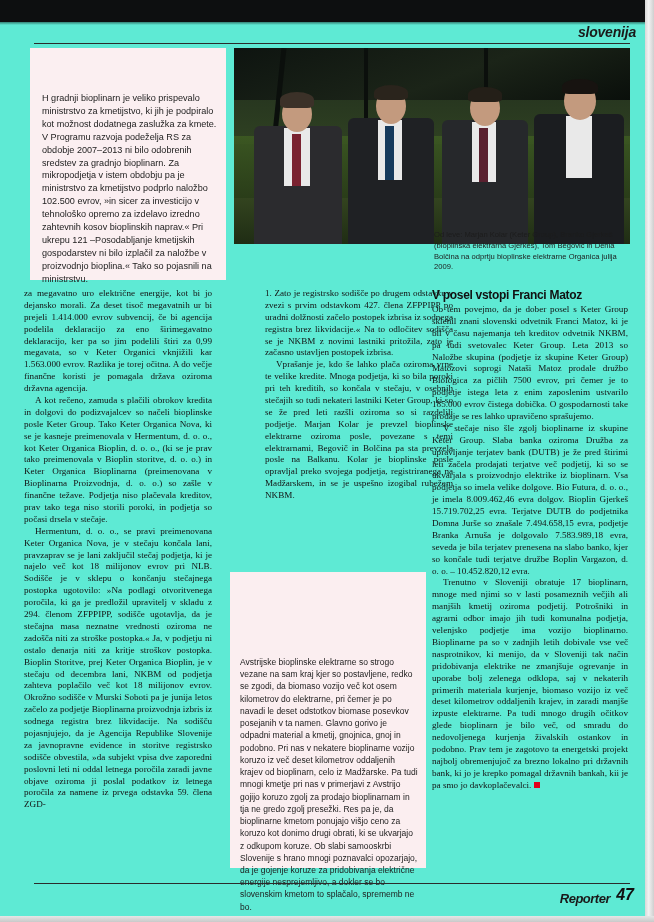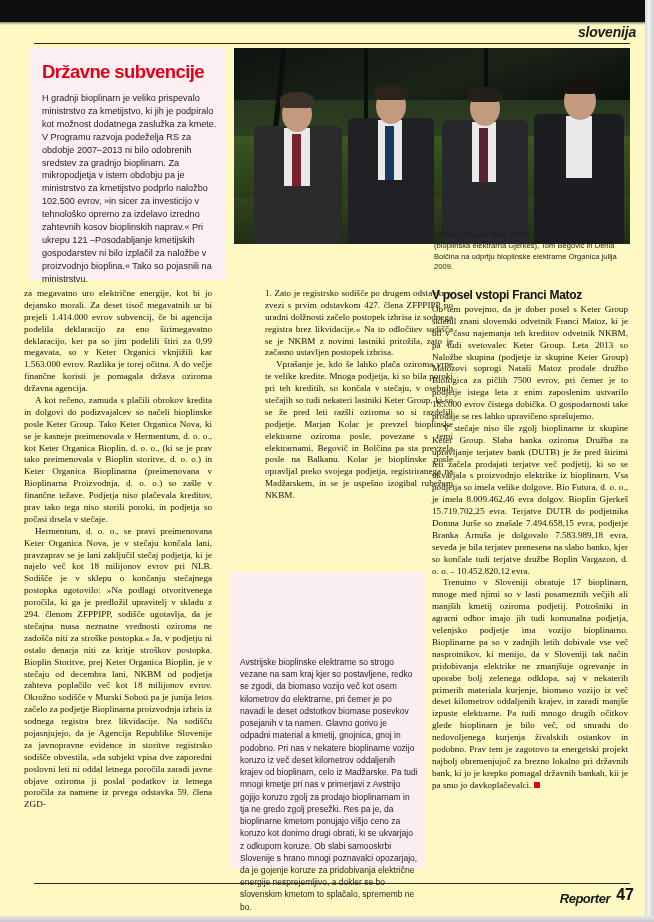--- a/index.html
+++ b/index.html
@@ -4,21 +4,21 @@
 <style>
   html, body {
     margin: 0;
     padding: 0;
     background: #ffffff;
   }
   .page {
     position: relative;
     width: 654px;
     height: 922px;
-    background: #fef9c3;
+    background: #5eead4;
     overflow: hidden;
     font-family: "Liberation Serif", serif;
   }
 
   
   .top-bar {
     position: absolute;
     left: 0; top: 0;
     width: 654px; height: 22px;
     background: #0d0f10;
@@ -252,20 +252,21 @@
     background: #2b2b2b;
   }
   .page-number {
     position: absolute;
     right: 20px;
     bottom: 18px;
     font-family: "Liberation Sans", sans-serif;
     font-weight: bold;
     font-size: 16px;
     color: #111111;
+    font-style: italic;
   }
   .masthead {
     position: absolute;
     right: 44px;
     bottom: 16px;
     font-family: "Liberation Sans", sans-serif;
     font-weight: bold;
     font-style: italic;
     font-size: 13px;
     color: #1a1a1a;
@@ -276,21 +277,20 @@
 <body>
 
 <div class="page">
 
   <div class="top-bar"></div>
   <div class="top-bar-shadow"></div>
   <div class="section-label">slovenija</div>
   <div class="header-rule"></div>
 
   <div class="intro-block"></div>
-  <div class="kicker-title">Državne subvencije</div>
   <div class="intro-text">H gradnji bioplinarn je veliko prispevalo ministrstvo za kmetijstvo, ki jih je podpiralo kot možnost dodatnega zaslužka za kmete. V Programu razvoja podeželja RS za obdobje 2007–2013 ni bilo odobrenih sredstev za gradnjo bioplinarn. Za mikropodjetja v istem obdobju pa je ministrstvo za kmetijstvo podprlo naložbo 102.500 evrov, »in sicer za investicijo v tehnološko opremo za izdelavo izredno zahtevnih kosov bioplinskih naprav.« Pri ukrepu 121 –Posodabljanje kmetijskih gospodarstev ni bilo izplačil za naložbe v proizvodnjo bioplina.« Tako so pojasnili na ministrstvu.</div>
 
   <div class="photo-wrap">
     <div class="photo-sky"></div>
     <div class="photo-roof"></div>
     <div class="photo-beam" style="left:42px;top:0;width:5px;height:104px;transform:rotate(6deg);"></div>
     <div class="photo-beam" style="left:130px;top:0;width:4px;height:70px;"></div>
     <div class="photo-beam" style="left:250px;top:0;width:4px;height:60px;"></div>
     <div class="photo-green"></div>
     <div class="photo-ground"></div>

